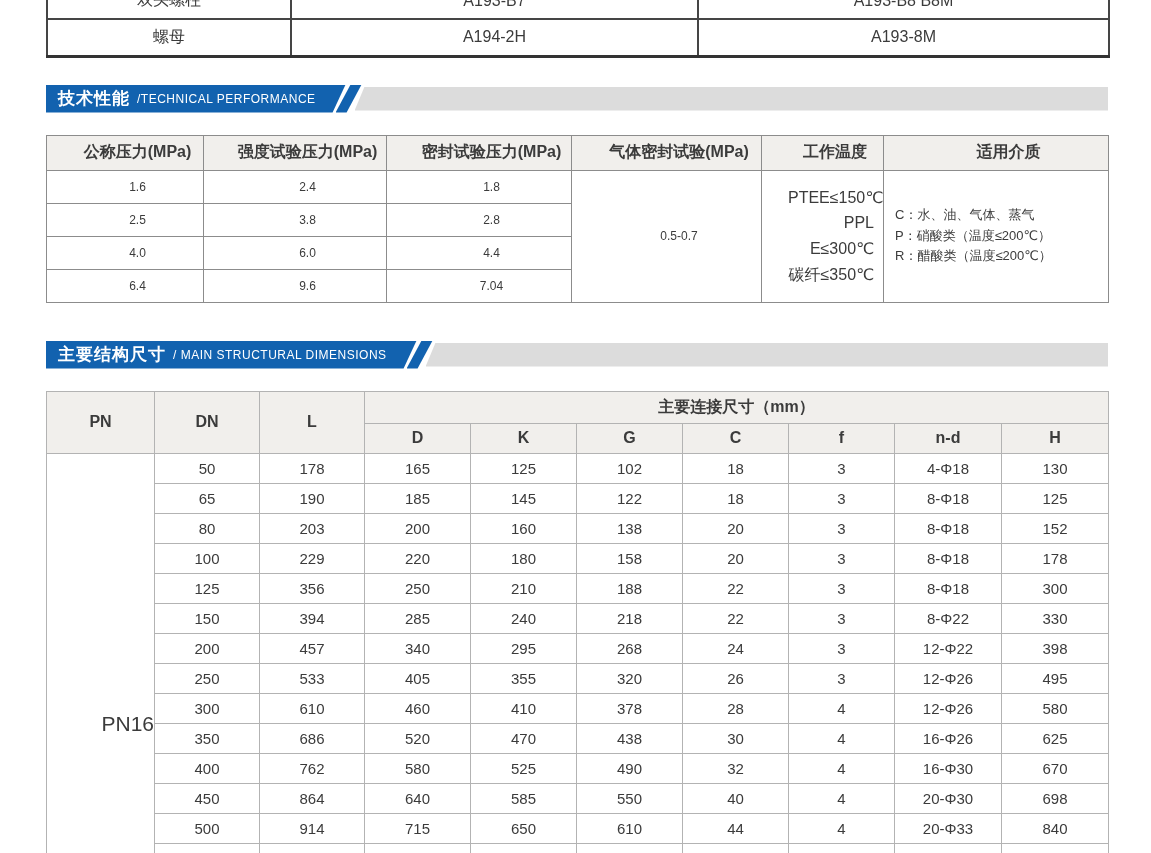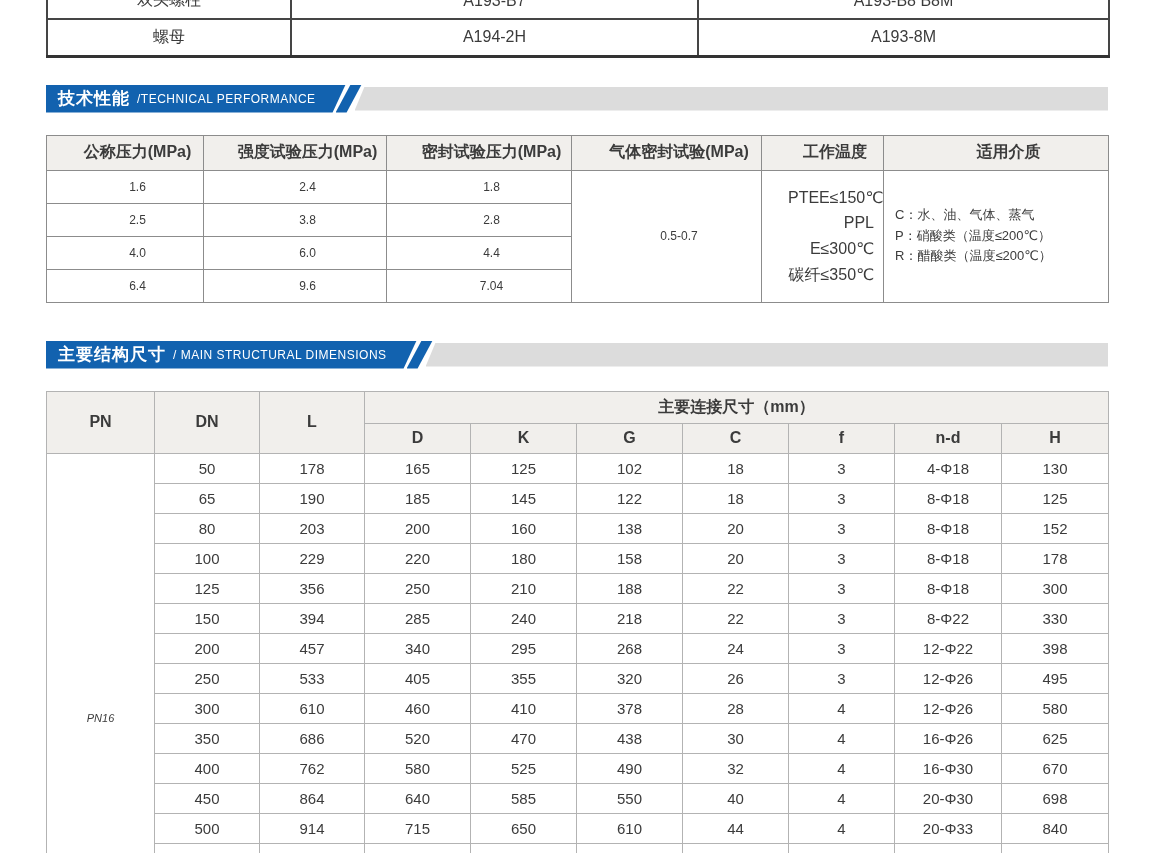--- a/index.html
+++ b/index.html
@@ -99,21 +99,21 @@
     font-size: 16px; font-weight: bold;
   }
   .dim-table th.group-th { height: 32px; }
   .dim-table th.sub-th { height: 30px; }
   .dim-table td {
     height: 30px; text-align: center; font-size: 15px;
   }
   .dim-table td.pn-cell { position: relative; }
   .dim-table td.pn-cell span {
     position: absolute; left: 0; right: 0; top: 258px;
-    text-align: center; font-size: 11px; font-style: italic;
+    text-align: right; font-size: 21px;
   }
 </style>
 </head>
 <body>
 
 <div class="content">
 
   <table class="top-table">
     <colgroup>
         <col style="width:244px">

